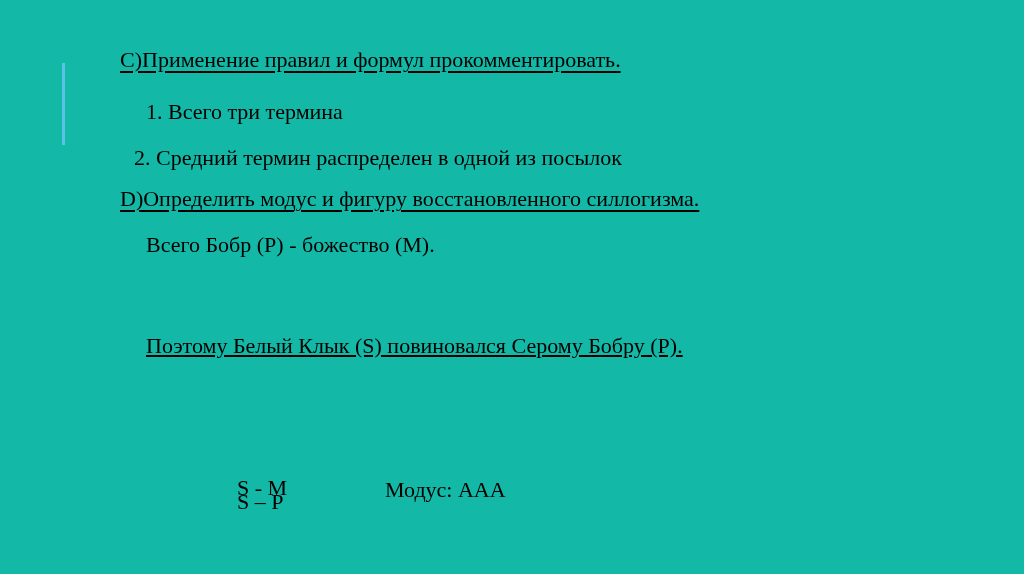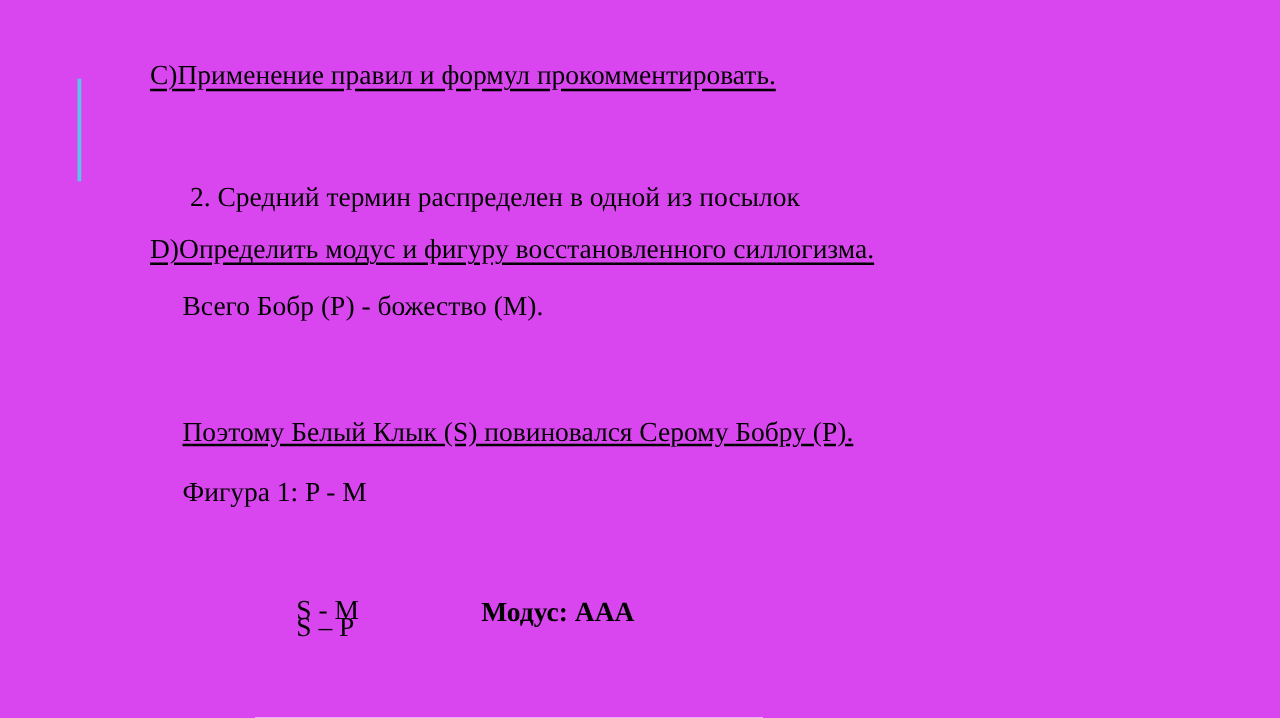--- a/index.html
+++ b/index.html
@@ -31,48 +31,48 @@
     white-space: nowrap;
     color: #000000;
   }
   .heading {
     text-decoration: underline;
     text-underline-offset: 4px;
     text-decoration-thickness: 1.5px;
   }
   .h-c      { left: 120px; top: 48px;  }
   .item-0   { left: 146px; top: 100px; }
-  .item-1   { left: 152px; top: 146px; }
+  .item-1   { left: 134px; top: 146px; }
   .h-d      { left: 120px; top: 187px; }
   .prem-0   { left: 146px; top: 233px; }
   .prem-1   { left: 146px; top: 284px; }
   .prem-2   { left: 146px; top: 334px; text-decoration: underline; }
   .fig-0    { left: 146px; top: 382px; }
   .fig-1    { left: 237px; top: 430px; margin-top: 46px; }
   .fig-2    { left: 237px; top: 478px; margin-top: 12px; }
-  .modus    { left: 385px; top: 478px; font-weight: bold; }
+  .modus    { left: 385px; top: 478px; }
 </style>
 </head>
 <body>
 
-<div class="slide" style="background: #d946ef; color: rgb(0, 0, 0);">
+<div class="slide" style="background: #14b8a6; color: rgb(0, 0, 0);">
   <div class="accent-bar" style="background: rgb(91, 194, 233);"></div>
 
   <div class="line heading h-c">C)Применение правил и формул прокомментировать.</div>
 
+  <div class="line item-0">1. Всего три термина</div>
 
   <div class="line item-1">2. Средний термин распределен в одной из посылок</div>
 
   <div class="line heading h-d">D)Определить модус и фигуру восстановленного силлогизма.</div>
 
   <div class="line prem-0">Всего Бобр (P) - божество (M).</div>
 
 
   <div class="line prem-2">Поэтому Белый Клык (S) повиновался Серому Бобру (P).</div>
 
-  <div class="line fig-0">Фигура 1: P - M</div>
 
   <div class="line fig-1">S - M</div>
 
   <div class="line fig-2">S – P</div>
 
   <div class="line modus">Модус: AAA</div>
 </div>
 
 </body></html>

